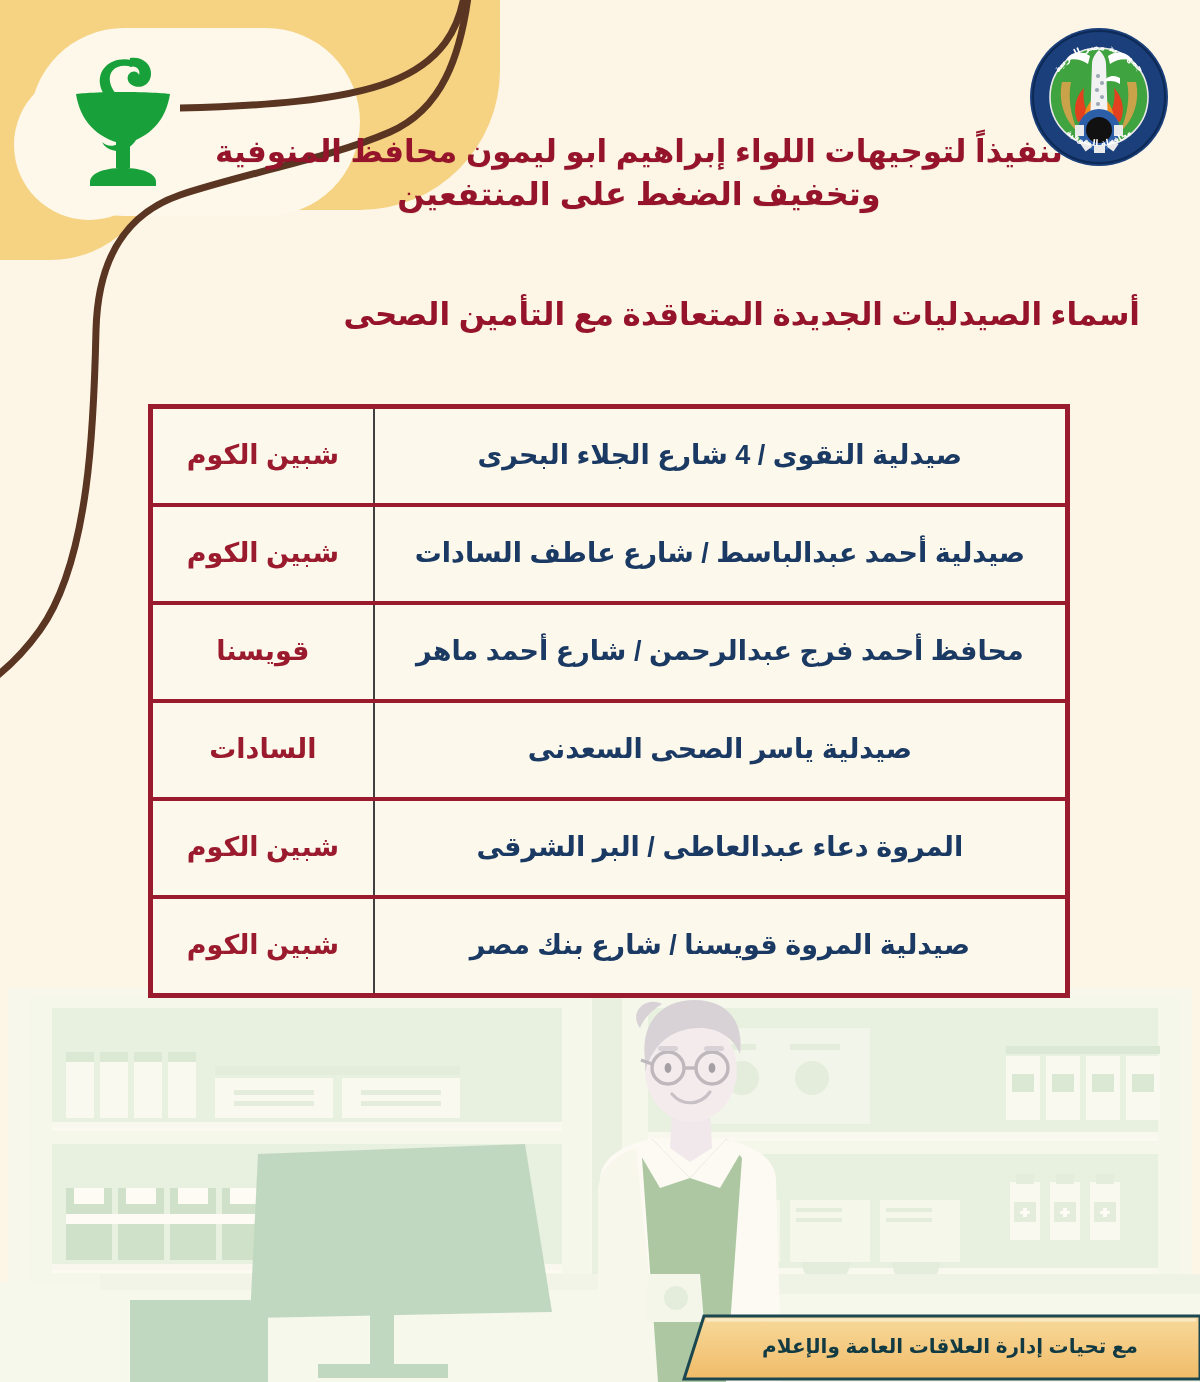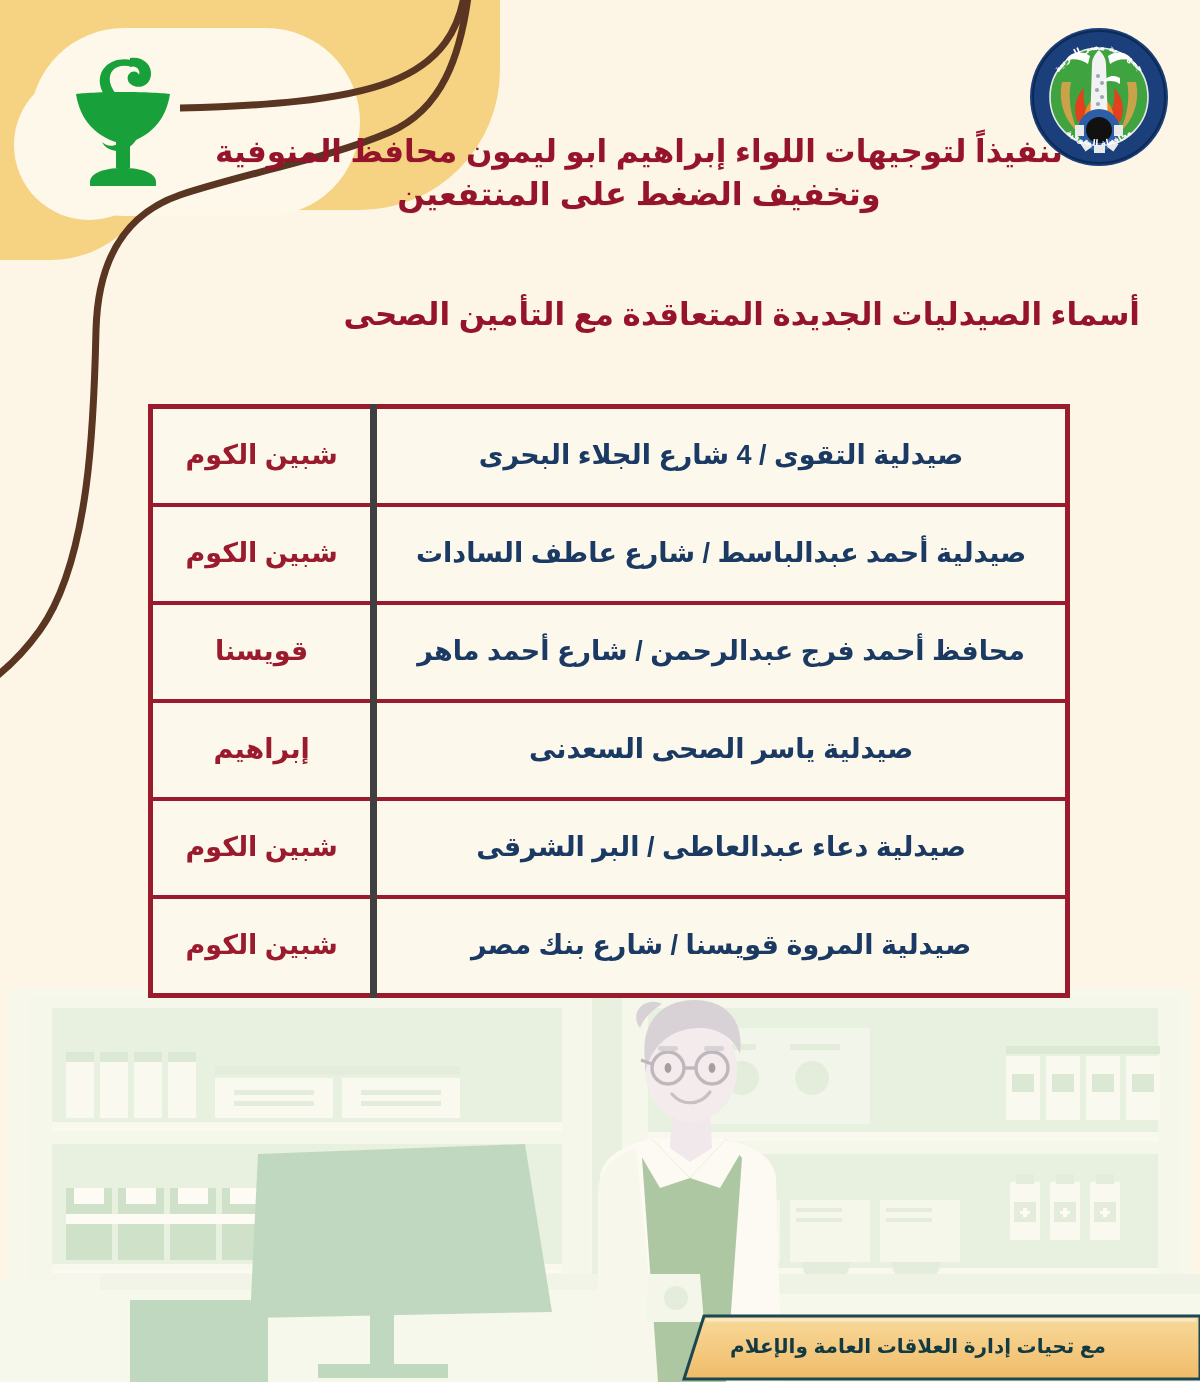--- a/index.html
+++ b/index.html
@@ -95,21 +95,21 @@
     height:98px;
     padding:2px 10px;
   }
   .prow:last-child .pcell{border-bottom:none;}
   .c-name{
     width:690px;
     color:#1b3a63;
     font-weight:bold;
     font-size:27px;
     line-height:1.25;
-    border-left:7px solid #404040;
+    border-left:2px solid #404040;
   }
   .c-city{
     width:222px;
     color:#9b1b2e;
     font-weight:bold;
     font-size:27px;
     line-height:1.25;
     text-align:center;
   }
 
@@ -117,21 +117,21 @@
   .illo{
     position:absolute;left:0;bottom:0;width:1200px;height:400px;z-index:2;
     opacity:1;
   }
 
   
   .footer-ribbon{
     position:absolute;z-index:7;left:676px;top:1313px;width:524px;height:69px;
   }
   .footer-text{
-    position:absolute;z-index:8;left:668px;top:1334px;width:500px;
+    position:absolute;z-index:8;left:700px;top:1334px;width:500px;
     text-align:center;direction:rtl;
     color:#123a43;font-weight:bold;font-size:20px;
     letter-spacing:-0.2px;
   }
 </style>
 </head>
 <body>
 
 <div id="stage">
 
@@ -239,24 +239,24 @@
     <div class="prow">
       <div class="pcell c-name">صيدلية أحمد عبدالباسط / شارع عاطف السادات</div>
       <div class="pcell c-city">شبين الكوم</div>
     </div>
     <div class="prow">
       <div class="pcell c-name">محافظ أحمد فرج عبدالرحمن / شارع أحمد ماهر</div>
       <div class="pcell c-city">قويسنا</div>
     </div>
     <div class="prow">
       <div class="pcell c-name">صيدلية ياسر الصحى السعدنى</div>
-      <div class="pcell c-city">إبراهيم</div>
-    </div>
-    <div class="prow">
-      <div class="pcell c-name">صيدلية دعاء عبدالعاطى / البر الشرقى</div>
+      <div class="pcell c-city">السادات</div>
+    </div>
+    <div class="prow">
+      <div class="pcell c-name">المروة دعاء عبدالعاطى / البر الشرقى</div>
       <div class="pcell c-city">شبين الكوم</div>
     </div>
     <div class="prow">
       <div class="pcell c-name">صيدلية المروة قويسنا / شارع بنك مصر</div>
       <div class="pcell c-city">شبين الكوم</div>
     </div>
   </div>
 
   <svg class="illo" viewBox="0 0 1200 400" preserveAspectRatio="none">
     <rect x="0" y="0" width="1200" height="400" fill="#fdf6e6"></rect>

